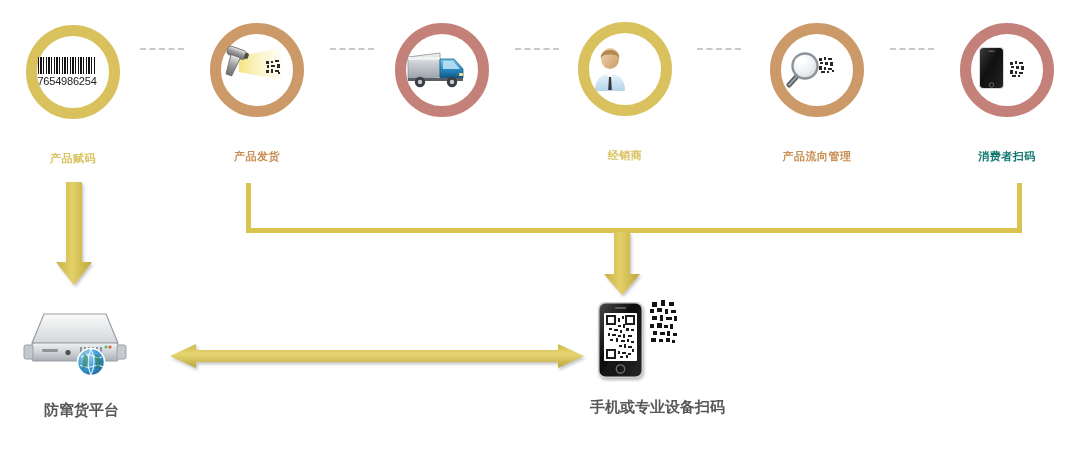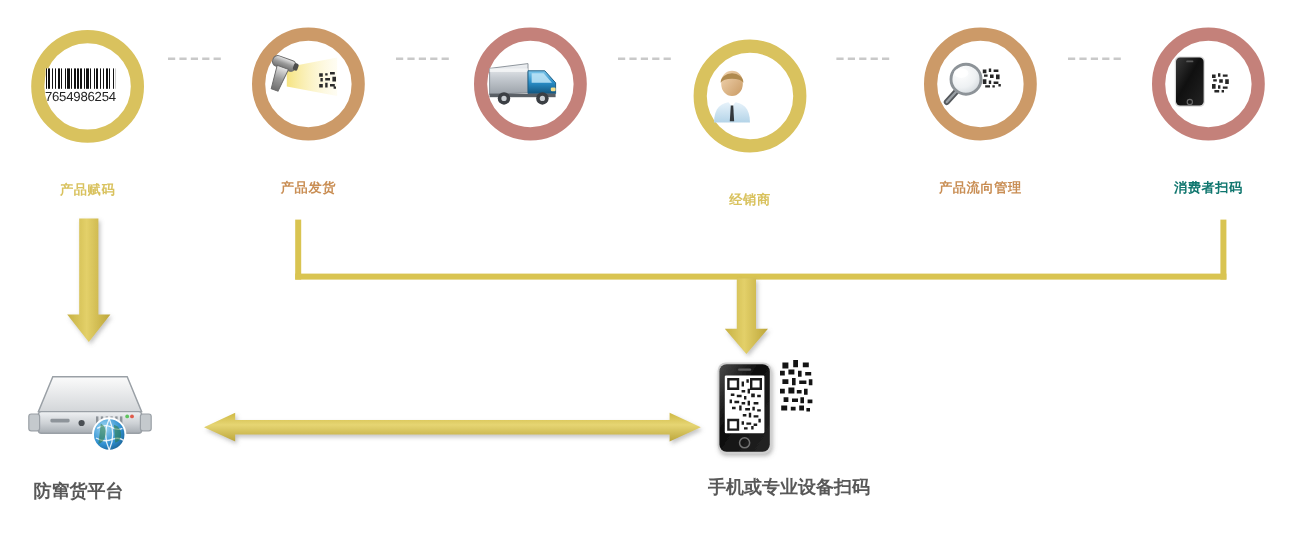--- a/index.html
+++ b/index.html
@@ -190,21 +190,21 @@
           <circle cx="14" cy="33" r="5.2" fill="#3b3f44"></circle>
             <circle cx="14" cy="33" r="2.2" fill="#c9ced3"></circle>
           <circle cx="46" cy="33" r="5.2" fill="#3b3f44"></circle>
             <circle cx="46" cy="33" r="2.2" fill="#c9ced3"></circle>
           <rect x="53" y="24" width="4" height="3" rx="1" fill="#f6e08a"></rect>
         </svg>
       </div>
     </div>
   </div>
 
-  <div class="node" style="left:565px; top:33px;">
+  <div class="node" style="left:565px; top:22px;">
     <div class="ring" style="border-color:#D9C25E;">
       <div class="glyph">
         <svg width="42" height="46" viewBox="0 0 42 46">
           <defs>
             <linearGradient id="gSkin" x1="0" y1="0" x2="1" y2="1">
               <stop offset="0" stop-color="#f2d6b3"></stop>
               <stop offset="1" stop-color="#c99a63"></stop>
             </linearGradient>
             <linearGradient id="gShirt" x1="0" y1="0" x2="0" y2="1">
               <stop offset="0" stop-color="#e8f3fb"></stop>
@@ -355,21 +355,21 @@
           <circle cx="13" cy="13" r="13.5" fill="url(#gGlobe)" stroke="#ffffff" stroke-width="1.6"></circle>
           <path d="M3,8 q6,-4 12,-1 q5,3 9,1" stroke="#ffffff" stroke-width="1.1" fill="none" opacity="0.85"></path>
           <path d="M2,16 q7,4 14,1 q5,-2 9,1" stroke="#ffffff" stroke-width="1.1" fill="none" opacity="0.85"></path>
           <path d="M13,0 q-6,13 0,26" stroke="#ffffff" stroke-width="1.1" fill="none" opacity="0.85"></path>
           <path d="M13,0 q6,13 0,26" stroke="#ffffff" stroke-width="1.1" fill="none" opacity="0.85"></path>
           <path d="M6,4 q5,3 4,9 q-1,6 -6,8" fill="#2c7a3f" opacity="0.55"></path>
           <path d="M17,5 q6,2 6,8 q0,5 -5,7" fill="#2c7a3f" opacity="0.55"></path>
         </g>
       </svg>
     </div>
-    <div class="bnode-label" style="margin-top:14px; margin-left:6px;">防窜货平台</div>
+    <div class="bnode-label" style="margin-top:14px; margin-left:22px;">防窜货平台</div>
   </div>
 
   <div class="bnode" style="left:588px; top:298px; width:170px;">
     <div class="bicon" style="height:88px;">
       <svg width="120" height="88" viewBox="0 0 120 88">
         <defs>
           <linearGradient id="gPhone2" x1="0" y1="0" x2="1" y2="1">
             <stop offset="0" stop-color="#4a4a4a"></stop>
             <stop offset="0.4" stop-color="#0d0d0d"></stop>
             <stop offset="1" stop-color="#262626"></stop>

